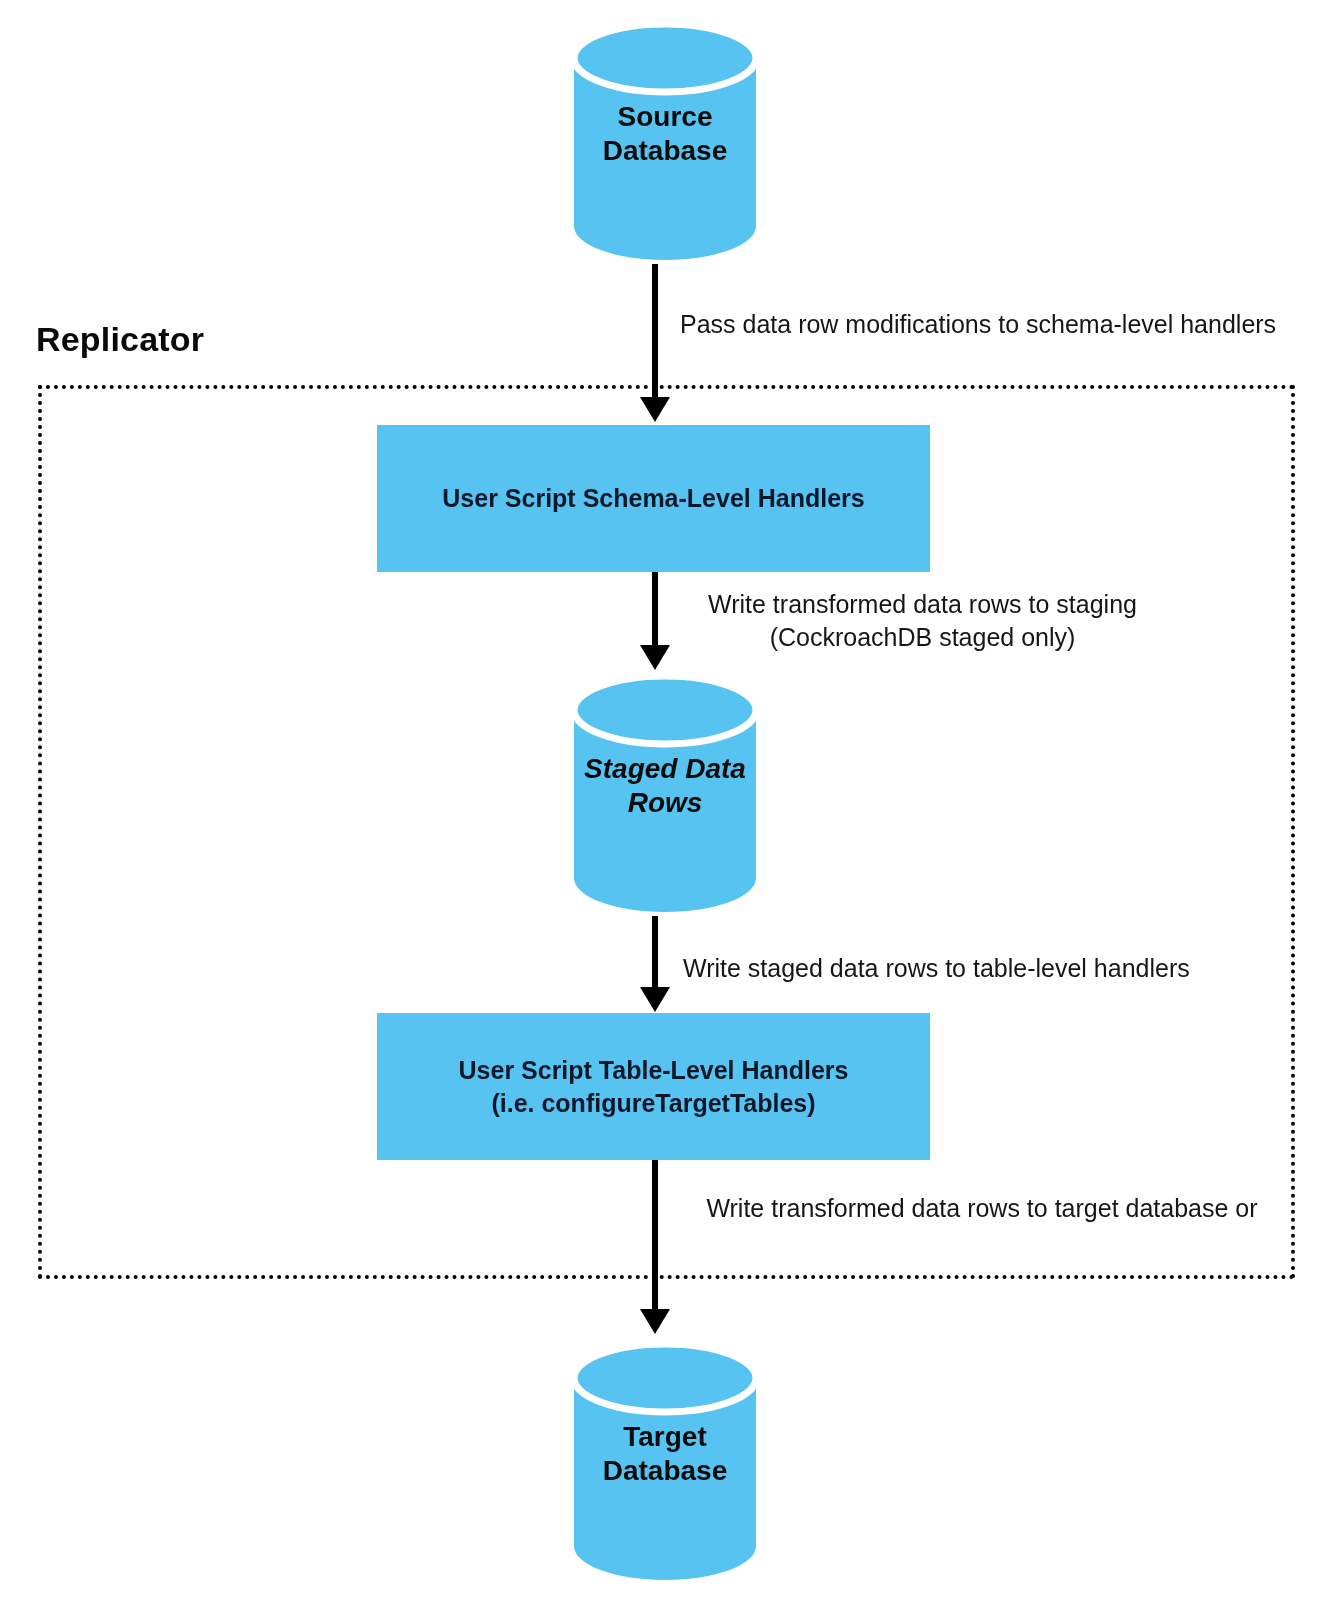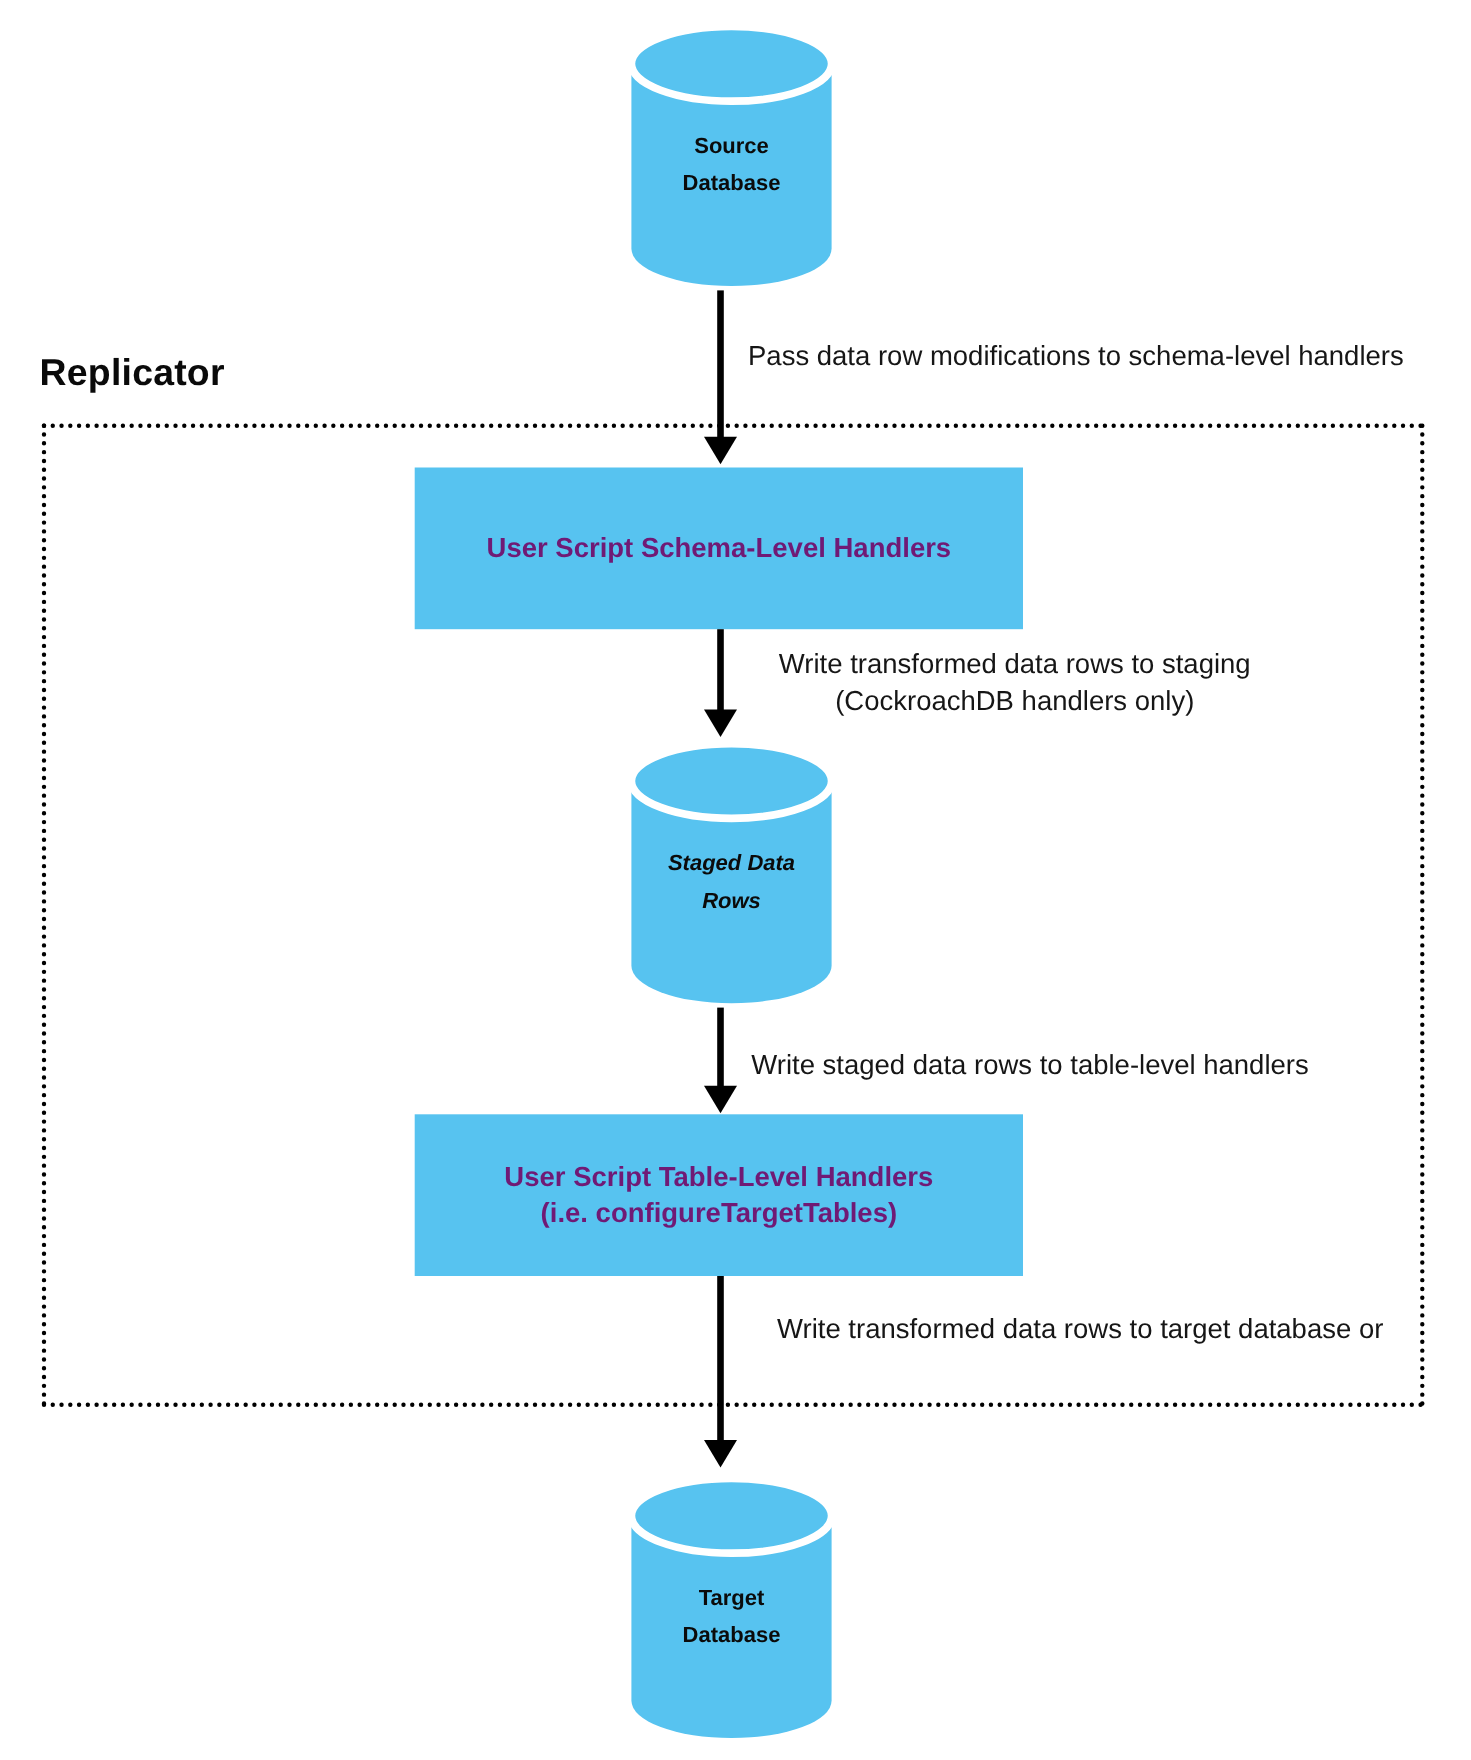--- a/index.html
+++ b/index.html
@@ -33,32 +33,32 @@
   
   .proc-box{
     position:absolute;
     background:var(--node-fill);
     display:flex;flex-direction:column;
     align-items:center;justify-content:center;
     text-align:center;
     box-sizing:border-box;
   }
   .proc-box .l{
-    font-size:25px;font-weight:700;line-height:33px;color:#701a75;
+    font-size:25px;font-weight:700;line-height:33px;color:#0f172a;
   }
   
   .cyl{
     position:absolute;
     width:190px;height:244px;
   }
   .cyl svg{position:absolute;inset:0;width:100%;height:100%;}
   .cyl .cyl-text{
-    position:absolute;left:0;right:0;top:96px;
+    position:absolute;left:0;right:0;top:80px;
     text-align:center;
-    font-size:20px;font-weight:700;line-height:34px;color:#0b0b0b;
+    font-size:28px;font-weight:700;line-height:34px;color:#0b0b0b;
   }
   
   .arrow{
     position:absolute;
     width:6px;
     background:var(--arrow);
   }
   .arrow .head{
     position:absolute;
     left:50%;bottom:-24px;
@@ -104,21 +104,21 @@
 
   <div class="proc-box" style="left:377px;top:425px;width:553px;height:147px;">
     <div class="l">User Script Schema-Level Handlers</div>
   </div>
 
   <div class="arrow" style="left:652px;top:572px;height:74px;">
     <span class="head"></span>
   </div>
   <div class="edge-label center" style="left:675px;top:588px;width:495px;">
     <div>Write transformed data rows to staging</div>
-    <div>(CockroachDB handlers only)</div>
+    <div>(CockroachDB staged only)</div>
   </div>
 
   <div class="cyl" style="left:570px;top:672px;font-style:italic;">
     <svg viewBox="0 0 190 244" preserveAspectRatio="none">
       <path d="M4 38 L4 206 A91 34 0 0 0 186 206 L186 38 Z" fill="var(--node-fill)"></path>
       <ellipse cx="95" cy="38" rx="91" ry="34" fill="var(--node-fill)" stroke="#ffffff" stroke-width="7"></ellipse>
     </svg>
     <div class="cyl-text">
       <div>Staged Data</div>
       <div>Rows</div>

